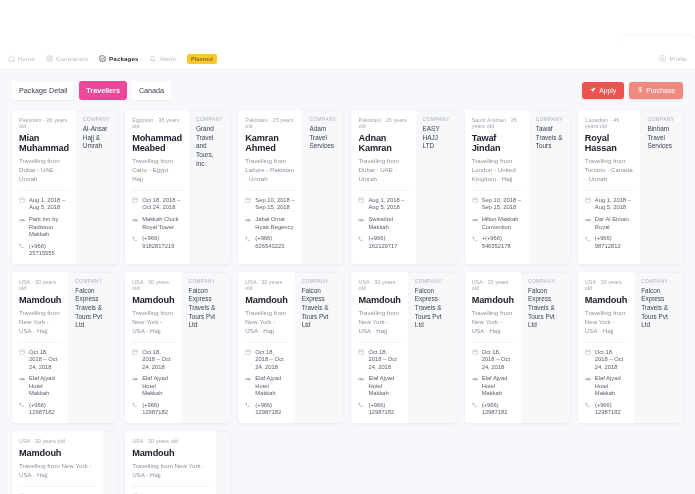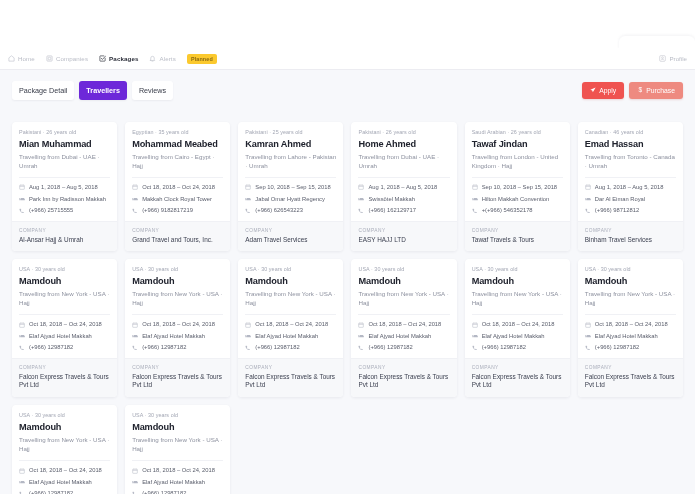--- a/index.html
+++ b/index.html
@@ -43,29 +43,29 @@
     box-shadow: 0 -1px 3px rgba(30,35,60,.06);
   }
 
   
   .content {
     position: absolute; top: 70px; left: 0; width: 695px; height: 424px;
     background: #f7f8fb;
     padding: 10px 12px 0 12px;
     overflow: hidden;
   }
-  .toolbar { display: flex; align-items: center; height: 20px; margin-bottom: 22px; }
+  .toolbar { display: flex; align-items: center; height: 20px; margin-bottom: 10px; }
   .tabs { display: flex; gap: 5px; }
   .tab {
     font-size: 7.2px; color: #373b48;
     background: #ffffff; border-radius: 3px;
     padding: 5px 7px; cursor: pointer; white-space: nowrap;
     box-shadow: 0 1px 2px rgba(30,35,60,.06);
   }
-  .tab.active { background: #6d28d9; color: #ffffff; font-weight: 600; }
+  .tab.active { background: #ec4899; color: #ffffff; font-weight: 600; }
   .actions { margin-left: auto; display: flex; gap: 5px; }
   .btn {
     display: flex; align-items: center; gap: 3px;
     font-size: 6.8px; color: #ffffff; border-radius: 3px;
     padding: 5px 8px; cursor: pointer; white-space: nowrap;
     box-shadow: 0 1px 2px rgba(180,60,60,.18);
   }
   .btn-apply { background: #ef5350; }
   .btn-purchase { background: #ee8a80; }
   .btn-ico { width: 6px; height: 6px; display: inline-block; }
@@ -75,21 +75,21 @@
   
   .grid {
     display: grid;
     grid-template-columns: repeat(6, 1fr);
     gap: 8px;
   }
   .card {
     background: #ffffff; border-radius: 4px;
     box-shadow: 0 1px 3px rgba(30,35,60,.07);
     overflow: hidden;
-    display: flex; flex-direction: column;
+    display: flex; flex-direction: row;
     cursor: pointer;
   }
   .card-body { padding: 7px 7px 6px 7px; flex: 1 1 auto; }
   .meta { font-size: 5.4px; color: #a3a7b4; letter-spacing: .05px; margin-bottom: 4px; }
   .name { font-size: 9.2px; font-weight: 700; color: #20232e; letter-spacing: -.15px; margin-bottom: 4px; }
   .route { font-size: 6.2px; color: #8d919f; line-height: 1.45; margin-bottom: 6px; }
   .divider { height: 1px; background: #f0f1f5; margin: 0 0 6px 0; }
   .row { display: flex; align-items: flex-start; gap: 4px; margin-bottom: 4px; }
   .row:last-child { margin-bottom: 0; }
   .row-ico { width: 6px; height: 6px; flex: 0 0 auto; margin-top: .5px; color: #b4b8c4; }
@@ -159,21 +159,21 @@
       <span>Profile</span>
     </div>
   </div>
 
   <div class="content">
 
     <div class="toolbar">
       <div class="tabs" id="tab-bar">
           <div class="tab">Package Detail</div>
           <div class="tab active">Travellers</div>
-          <div class="tab">Reviews</div>
+          <div class="tab">Canada</div>
         </div>
       <div class="actions">
         <div class="btn btn-apply">
           <span class="btn-ico">
             <svg viewBox="0 0 16 16" fill="#ffffff">
                 <path d="M15 1L1 7.1l5 1.9 1.6 5z"></path>
               </svg>
           </span>
           <span>Apply</span>
         </div>
@@ -292,21 +292,21 @@
             </div>
           </div>
           <div class="card-foot">
             <div class="foot-label">COMPANY</div>
             <div class="foot-val">Adam Travel Services</div>
           </div>
         </div>
         <div class="card">
           <div class="card-body">
             <div class="meta">Pakistani · 26 years old</div>
-            <div class="name">Home Ahmed</div>
+            <div class="name">Adnan Kamran</div>
             <div class="route">Travelling from Dubai - UAE · Umrah</div>
             <div class="divider"></div>
             <div class="row">
               <span class="row-ico">
                 <svg viewBox="0 0 16 16" fill="none" stroke="currentColor" stroke-width="1.4">
                   <rect x="1.8" y="3" width="12.4" height="11.2" rx="1.4"></rect>
                   <path d="M1.8 6.4h12.4M5 1.6v2.6M11 1.6v2.6"></path>
                 </svg>
               </span>
               <span class="row-tx">Aug 1, 2018 – Aug 5, 2018</span>
@@ -366,21 +366,21 @@
             </div>
           </div>
           <div class="card-foot">
             <div class="foot-label">COMPANY</div>
             <div class="foot-val">Tawaf Travels &amp; Tours</div>
           </div>
         </div>
         <div class="card">
           <div class="card-body">
             <div class="meta">Canadian · 46 years old</div>
-            <div class="name">Emad Hassan</div>
+            <div class="name">Royal Hassan</div>
             <div class="route">Travelling from Toronto - Canada · Umrah</div>
             <div class="divider"></div>
             <div class="row">
               <span class="row-ico">
                 <svg viewBox="0 0 16 16" fill="none" stroke="currentColor" stroke-width="1.4">
                   <rect x="1.8" y="3" width="12.4" height="11.2" rx="1.4"></rect>
                   <path d="M1.8 6.4h12.4M5 1.6v2.6M11 1.6v2.6"></path>
                 </svg>
               </span>
               <span class="row-tx">Aug 1, 2018 – Aug 5, 2018</span>

